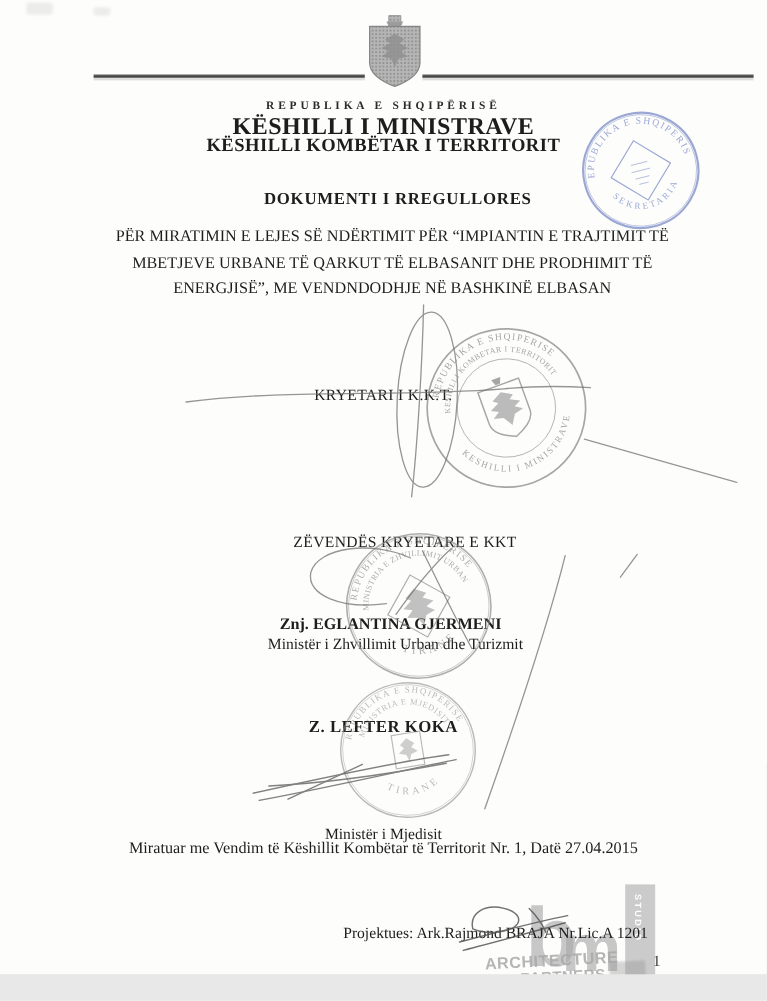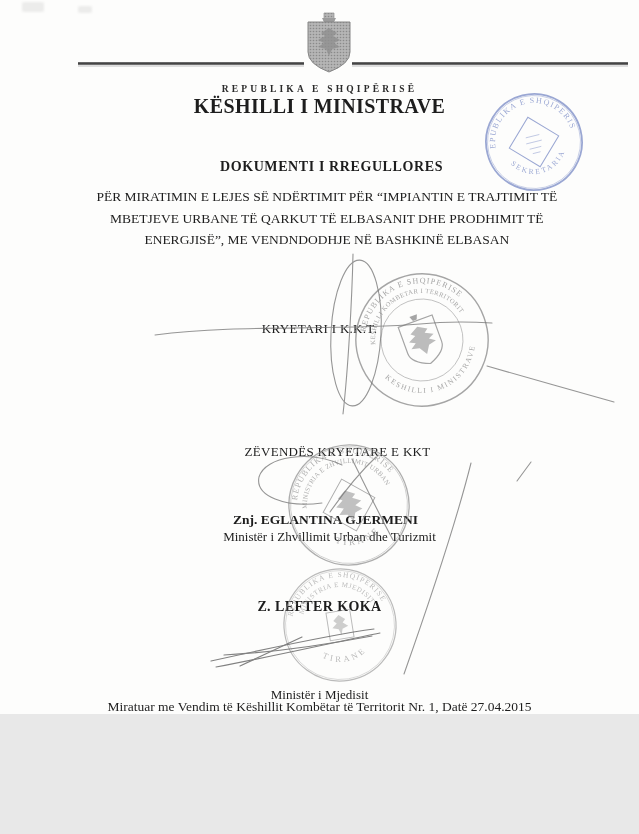--- a/index.html
+++ b/index.html
@@ -1,17 +1,17 @@
 <!DOCTYPE html>
 <html><head>
 <meta charset="utf-8">
 <style>
   html,body{margin:0;padding:0;background:#e8e8e8;}
   .page{
-    position:relative;width:639px;height:714px;margin:0 auto;
+    position:relative;width:639px;height:812px;margin:0 auto;
     background:#fdfdfc;overflow:hidden;
     font-family:"Liberation Serif","DejaVu Serif",serif;color:#1d1d1d;
   }
   .abs{position:absolute;}
   .ctr{left:0;width:639px;text-align:center;}
   .smudge{background:rgba(90,90,90,.10);filter:blur(1.2px);border-radius:2px;}
 
   
   .rule{top:62px;height:3px;background:linear-gradient(180deg,#7a7a7a,#3f3f3f 55%,#8a8a8a);box-shadow:0 2px 0 rgba(130,130,130,.25);}
   .republic{top:84px;font-size:9.5px;font-weight:bold;letter-spacing:3.2px;color:#2a2a2a;}
@@ -71,20 +71,21 @@
       </pattern>
     </defs>
     <path d="M 21,1 h10 v8 h-10 z" fill="url(#ht)" stroke="#8f8f8f" stroke-width=".7"></path>
     <path d="M 19,6 h14 l-2,4 h-10 z" fill="#9c9c9c"></path>
     <path d="M 5,10 H 47 V 40 Q 47,52 26,60 Q 5,52 5,40 Z" fill="url(#ht)" stroke="#868686" stroke-width="1"></path>
     <path d="M 26,16 l-8,5 4,3 -7,4 6,3 -6,4 8,2 3,7 3,-7 8,-2 -6,-4 6,-3 -7,-4 4,-3 z" fill="#8f8f8f" opacity=".8"></path>
   </svg>
 
   <div class="abs ctr republic text-layer">REPUBLIKA E SHQIPËRISË</div>
   <div class="abs ctr council text-layer">KËSHILLI I MINISTRAVE</div>
+  <div class="abs ctr territory text-layer">KËSHILLI KOMBËTAR I TERRITORIT</div>
 
   <svg class="abs stamp stamp-layer" style="left:482px;top:90px;" width="104" height="104" viewBox="0 0 104 104">
     <g transform="rotate(-14 52 52)" opacity="0.8">
       <circle cx="52" cy="52" r="48" fill="none" stroke="#8292c9" stroke-width="1.8"></circle>
       <circle cx="52" cy="52" r="46.5" fill="none" stroke="#8292c9" stroke-width="0.5"></circle>
       <path id="bs-top" d="M 13,52 A 39,39 0 1 1 91,52" fill="none"></path>
       <path id="bs-bot" d="M 20,52 A 32,32 0 0 0 84,52" fill="none"></path>
       <rect x="34" y="34" width="36" height="36" transform="rotate(45 52 52)" fill="none" stroke="#8292c9" stroke-width="1"></rect>
       <path d="M 45,46 h14 M 44,52 h16 M 46,58 h12 M 48,63 h8" stroke="#8292c9" stroke-width="0.7" opacity=".8"></path>
       <text font-size="8" letter-spacing="1.4" fill="#8292c9" font-family="Liberation Serif,serif">

